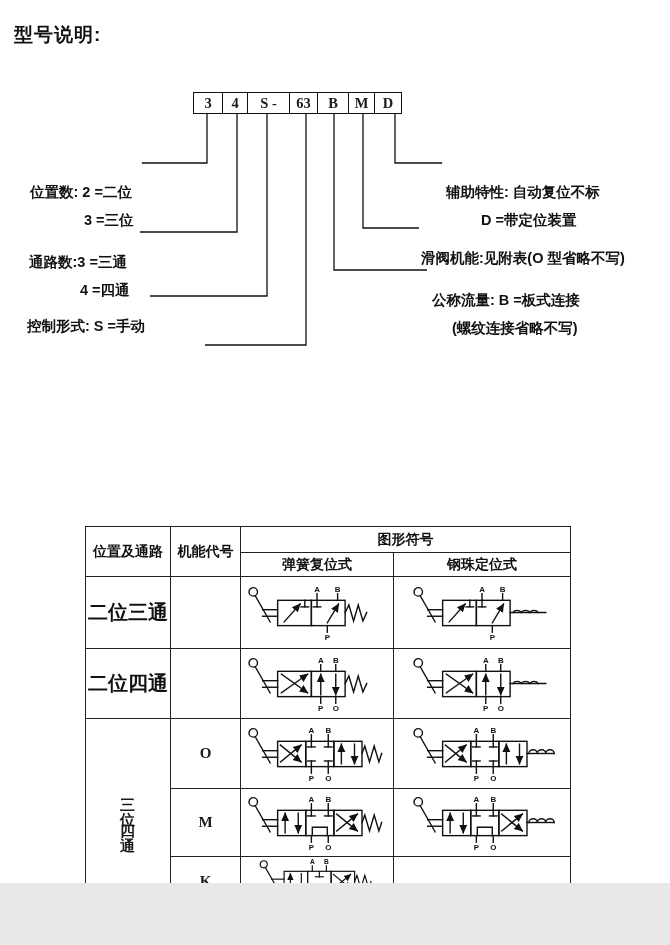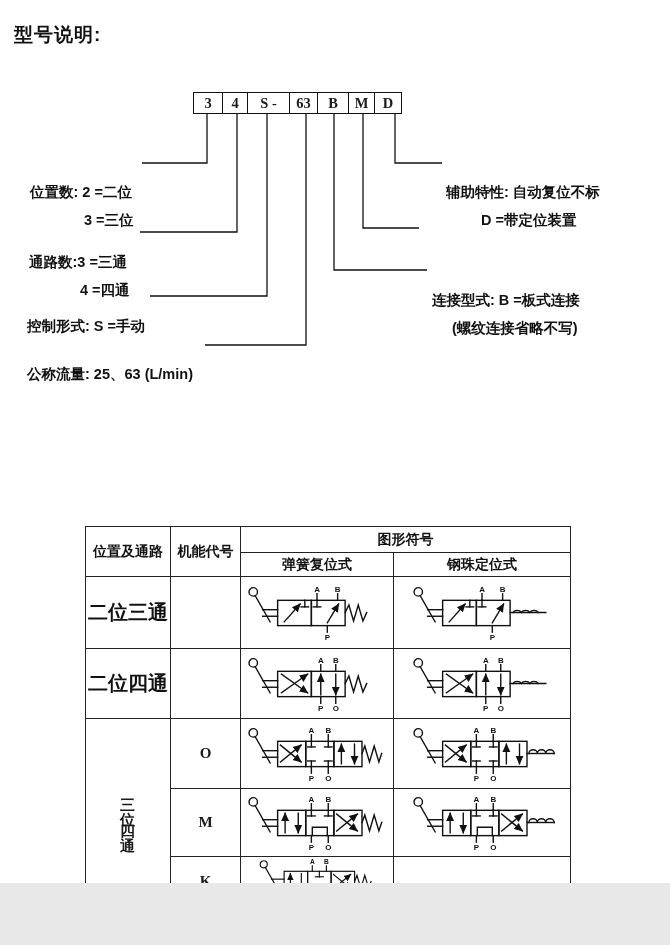--- a/index.html
+++ b/index.html
@@ -70,24 +70,24 @@
     <polyline points="334,114 334,270 427,270"></polyline>
     <polyline points="363,114 363,228 419,228"></polyline>
     <polyline points="395,114 395,163 442,163"></polyline>
   </svg>
 
   <div class="dlabel" style="left:30px;top:154px;">位置数: 2 =二位</div>
   <div class="dlabel" style="left:84px;top:182px;">3 =三位</div>
   <div class="dlabel" style="left:29px;top:224px;">通路数:3 =三通</div>
   <div class="dlabel" style="left:80px;top:252px;">4 =四通</div>
   <div class="dlabel" style="left:27px;top:288px;">控制形式: S =手动</div>
-  <div class="dlabel" style="left:27px;top:336px;">公称流量: 25、63 (L/min)</div>
   <div class="dlabel" style="left:446px;top:154px;">辅助特性: 自动复位不标</div>
   <div class="dlabel" style="left:481px;top:182px;">D =带定位装置</div>
-  <div class="dlabel" style="left:432px;top:262px;">连接型式: B =板式连接</div>
+  <div class="dlabel" style="left:421px;top:220px;">滑阀机能:见附表(O 型省略不写)</div>
+  <div class="dlabel" style="left:432px;top:262px;">公称流量: B =板式连接</div>
   <div class="dlabel" style="left:452px;top:290px;">(螺纹连接省略不写)</div>
 
 
   <table class="sym-table">
     <colgroup>
       <col style="width:85px">
         <col style="width:70px">
         <col style="width:153px">
         <col style="width:177px">
     </colgroup>

